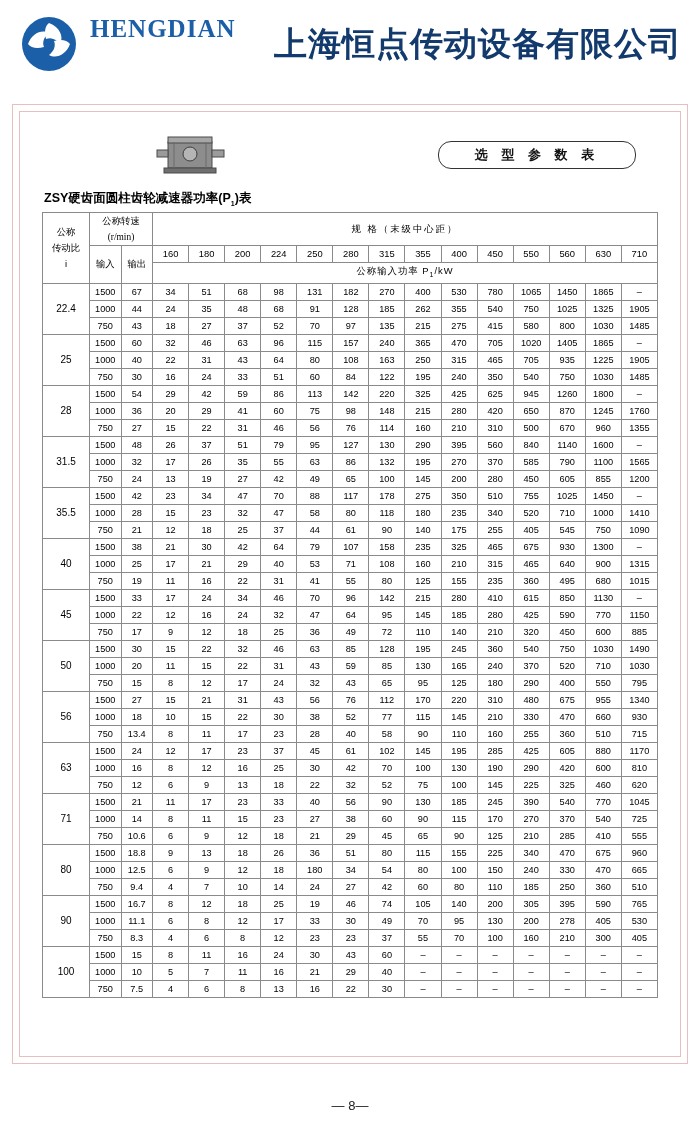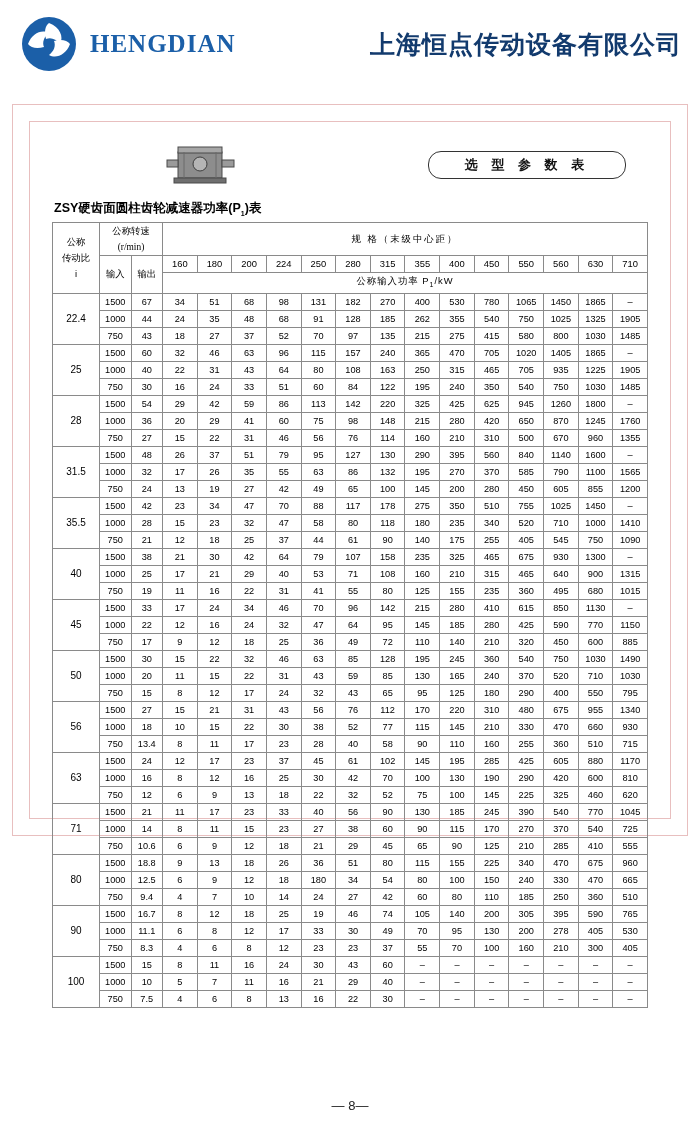--- a/index.html
+++ b/index.html
@@ -19,54 +19,54 @@
   
   .header {
     height: 88px;
     display: flex;
     align-items: center;
     padding: 0 18px 0 20px;
     box-sizing: border-box;
   }
   .logo-wrap {
     display: flex;
-    align-items: center;
+    align-items: flex-start;
     gap: 12px;
   }
   .logo-mark {
     width: 58px;
     height: 58px;
     position: relative;
   }
   .logo-mark svg { display:block; }
   .brand-text {
     font-size: 25px;
     font-weight: bold;
     color: #1b5fa8;
     letter-spacing: 1px;
     font-family: "Liberation Serif", serif;
   }
   .company-name {
     margin-left: auto;
-    font-size: 25px;
+    font-size: 33px;
     font-weight: bold;
     color: #123a6d;
     letter-spacing: 1px;
   }
 
   
   .page-frame {
     position: absolute;
     left: 12px;
     top: 104px;
     width: 676px;
-    height: 732px;
+    height: 960px;
     border: 1px solid #e8bfbf;
     box-sizing: border-box;
-    padding: 16px;
+    padding: 6px;
   }
   .page-frame-inner {
     border: 1px solid #e8bfbf;
     width: 100%;
     height: 100%;
     box-sizing: border-box;
     padding: 14px 22px 10px 22px;
     position: relative;
   }
 

